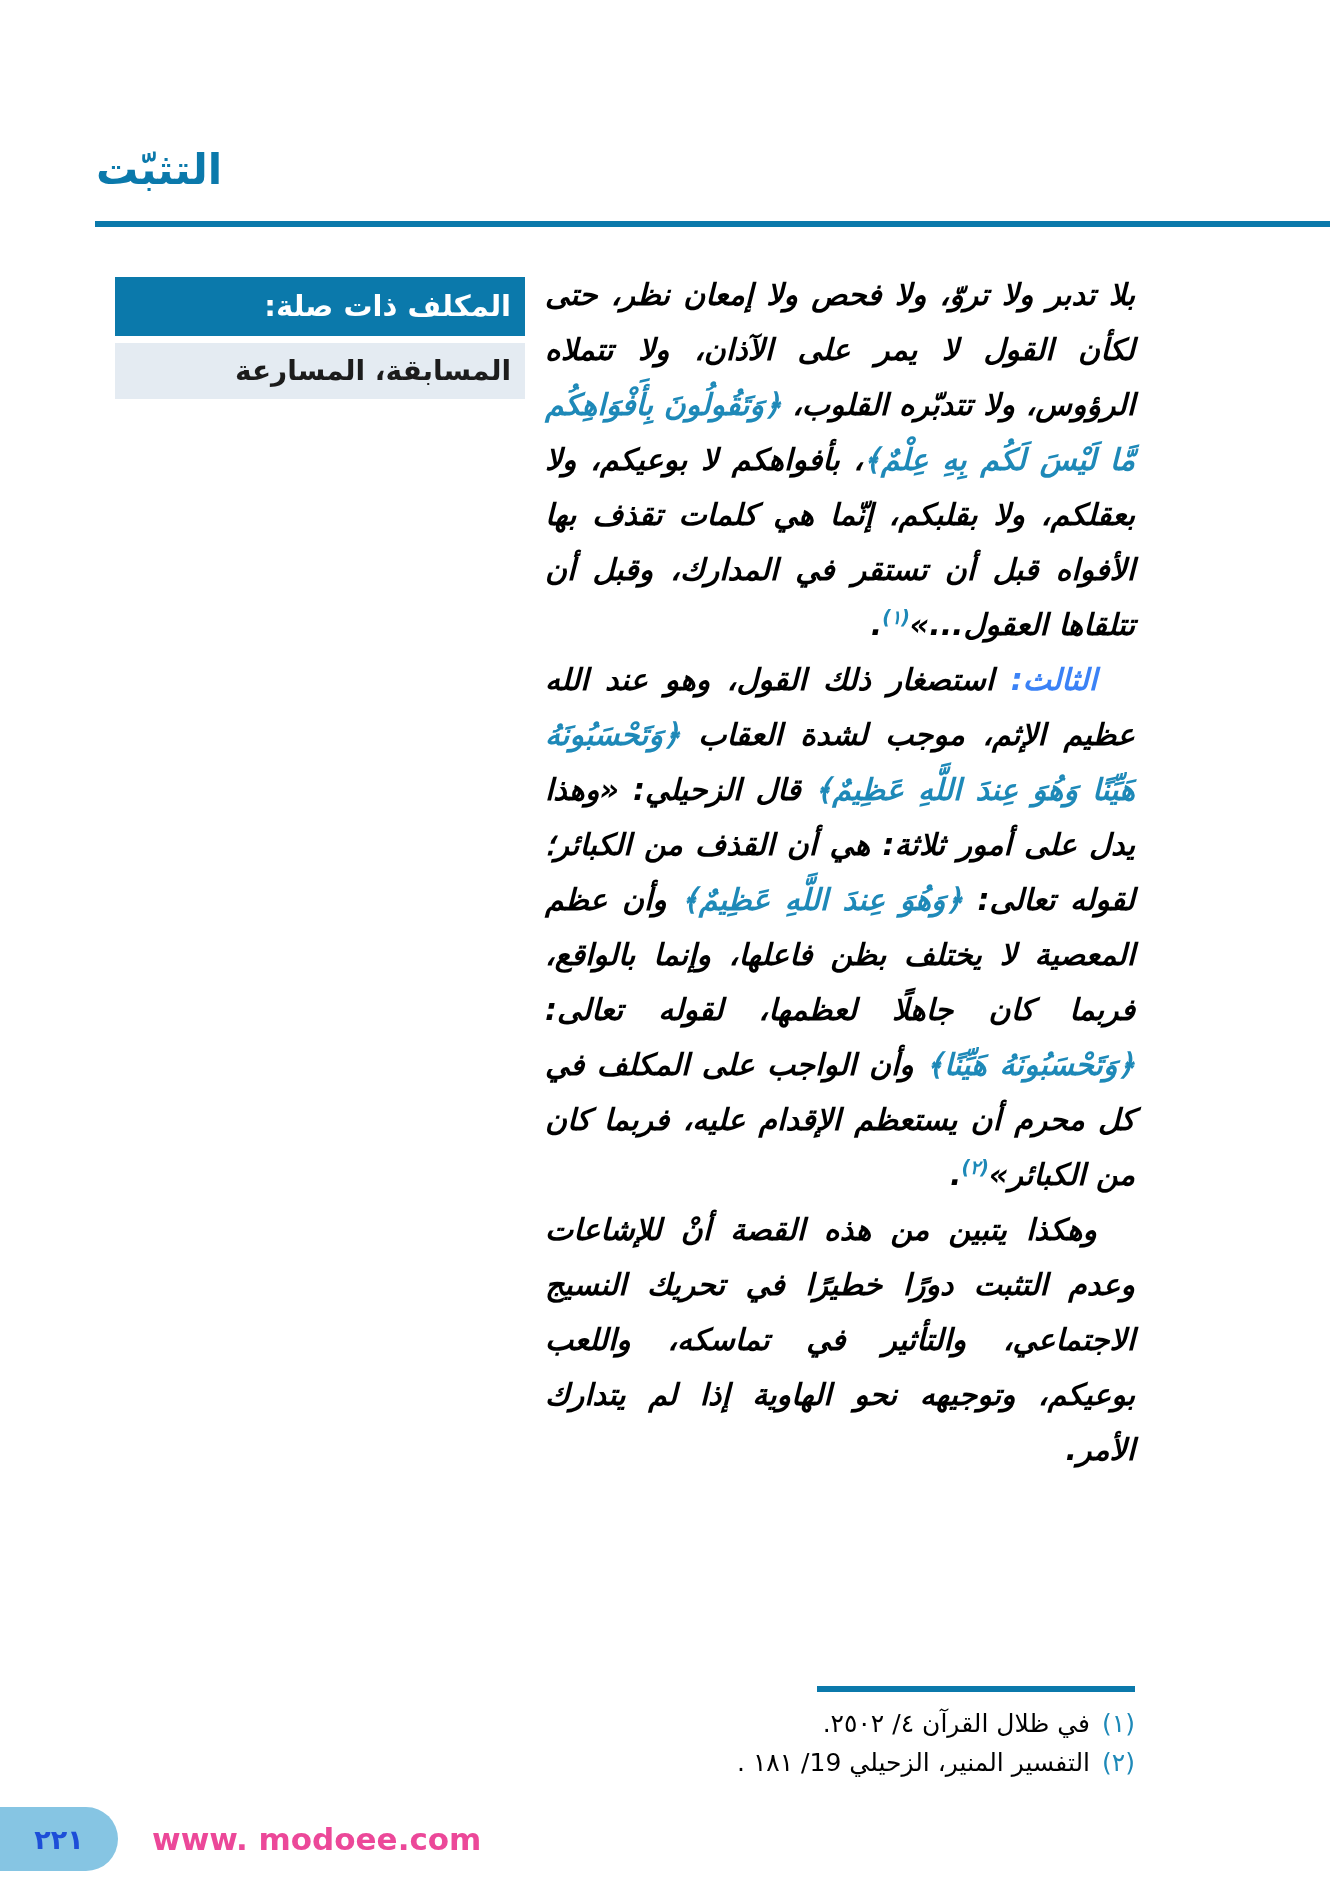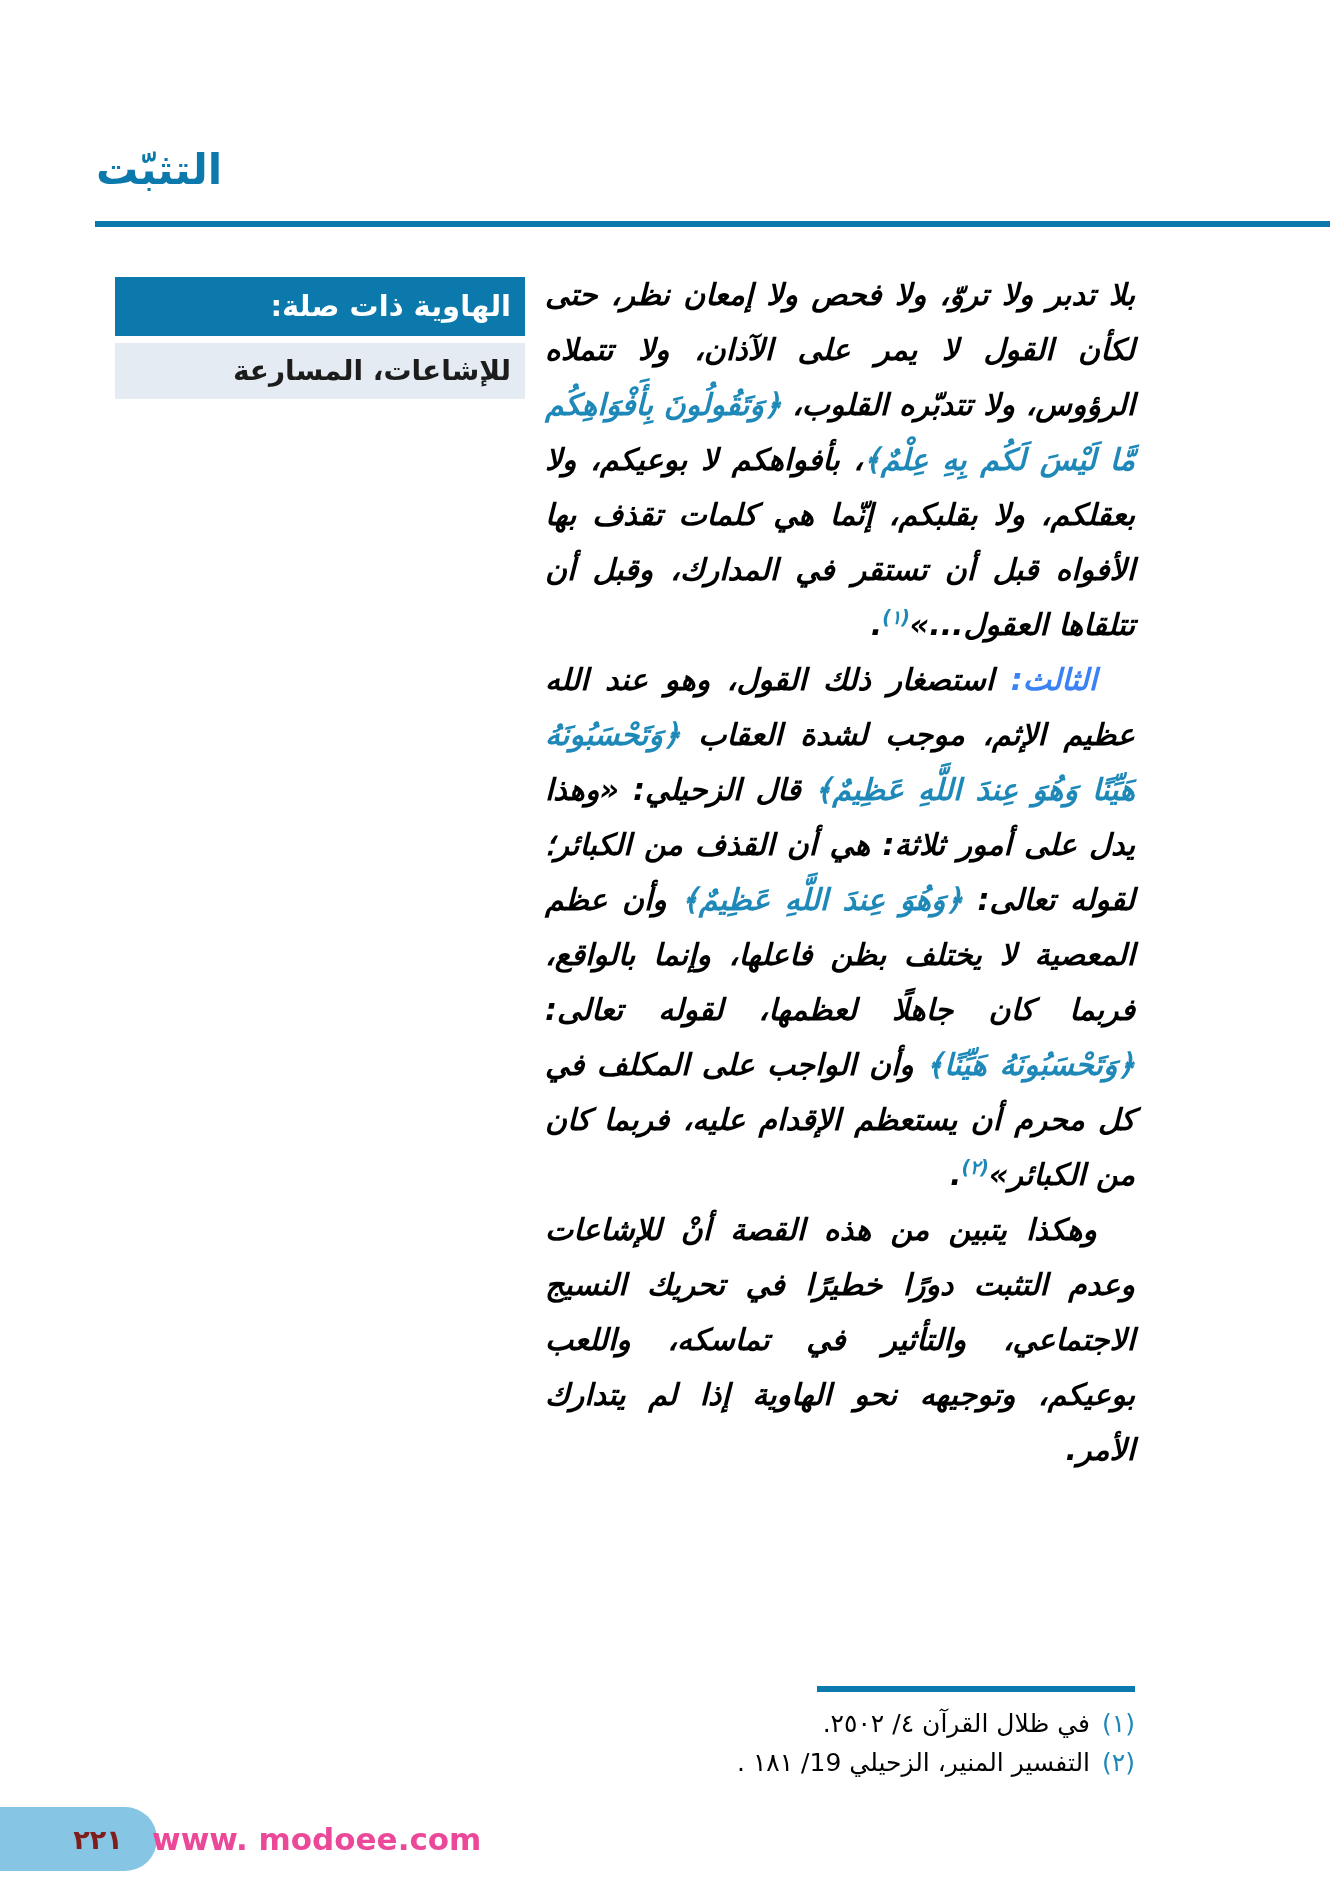--- a/index.html
+++ b/index.html
@@ -70,43 +70,42 @@
     font-size:25px; line-height:39px; color:#000000;
     text-align:right; white-space:nowrap;
   }
   .fn-marker { color:#1e89b8; margin-left:12px; }
 
   
   .page-pill {
     position:absolute; left:0; top:1766px;
     width:118px; height:64px;
     background:#86c5e3; border-radius:0 34px 34px 0;
-    color:#7f1d1d; font-size:27px; font-weight:bold;
+    color:#1d4ed8; font-size:27px; font-weight:bold;
     display:flex; align-items:center; justify-content:center;
     letter-spacing:6px;
-    padding-left:39px;
   }
   .site-url {
     position:absolute; left:152px; top:1780px;
     color:#ec4899; font-size:31px; font-weight:bold;
     white-space:nowrap;
   }
 </style>
 </head>
 <body>
 
 <div class="page">
 
   <div class="page-title">التثبّت</div>
   <div class="title-rule"></div>
 
   <div class="related">
-    <div class="related-header">الهاوية ذات صلة:</div>
+    <div class="related-header">المكلف ذات صلة:</div>
     <div id="related-items">
-        <div class="related-item">للإشاعات، المسارعة</div>
+        <div class="related-item">المسابقة، المسارعة</div>
       </div>
   </div>
 
   <div class="body-text" id="body-text">
       <p class=""><span>بلا تدبر ولا تروّ، ولا فحص ولا إمعان نظر، حتى لكأن القول لا يمر على الآذان، ولا تتملاه الرؤوس، ولا تتدبّره القلوب، </span><span class="verse">﴿وَتَقُولُونَ بِأَفْوَاهِكُم مَّا لَيْسَ لَكُم بِهِ عِلْمٌ﴾</span><span>، بأفواهكم لا بوعيكم، ولا بعقلكم، ولا بقلبكم، إنّما هي كلمات تقذف بها الأفواه قبل أن تستقر في المدارك، وقبل أن تتلقاها العقول...»</span><sup class="fn-ref">(١)</sup><span>.</span></p>
       <p class="indent"><span class="emph">الثالث:</span><span> استصغار ذلك القول، وهو عند الله عظيم الإثم، موجب لشدة العقاب </span><span class="verse">﴿وَتَحْسَبُونَهُ هَيِّنًا وَهُوَ عِندَ اللَّهِ عَظِيمٌ﴾</span><span> قال الزحيلي: «وهذا يدل على أمور ثلاثة: هي أن القذف من الكبائر؛ لقوله تعالى: </span><span class="verse">﴿وَهُوَ عِندَ اللَّهِ عَظِيمٌ﴾</span><span> وأن عظم المعصية لا يختلف بظن فاعلها، وإنما بالواقع، فربما كان جاهلًا لعظمها، لقوله تعالى: </span><span class="verse">﴿وَتَحْسَبُونَهُ هَيِّنًا﴾</span><span> وأن الواجب على المكلف في كل محرم أن يستعظم الإقدام عليه، فربما كان من الكبائر»</span><sup class="fn-ref">(٢)</sup><span>.</span></p>
       <p class="indent"><span>وهكذا يتبين من هذه القصة أنْ للإشاعات وعدم التثبت دورًا خطيرًا في تحريك النسيج الاجتماعي، والتأثير في تماسكه، واللعب بوعيكم، وتوجيهه نحو الهاوية إذا لم يتدارك الأمر.</span></p>
     </div>
 
   <div class="footnotes">

